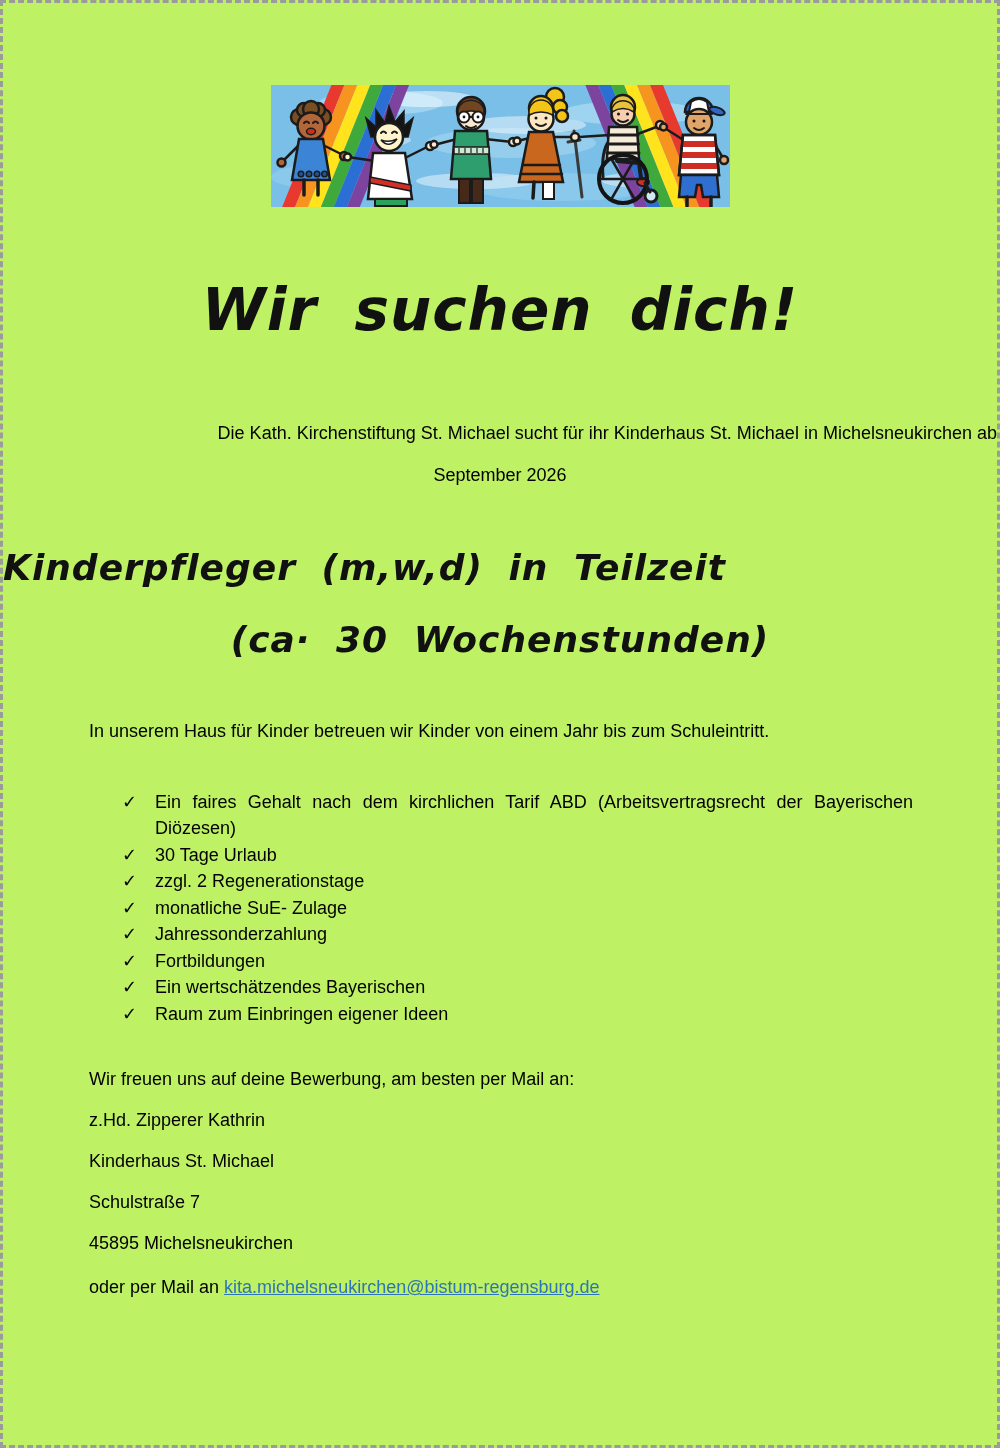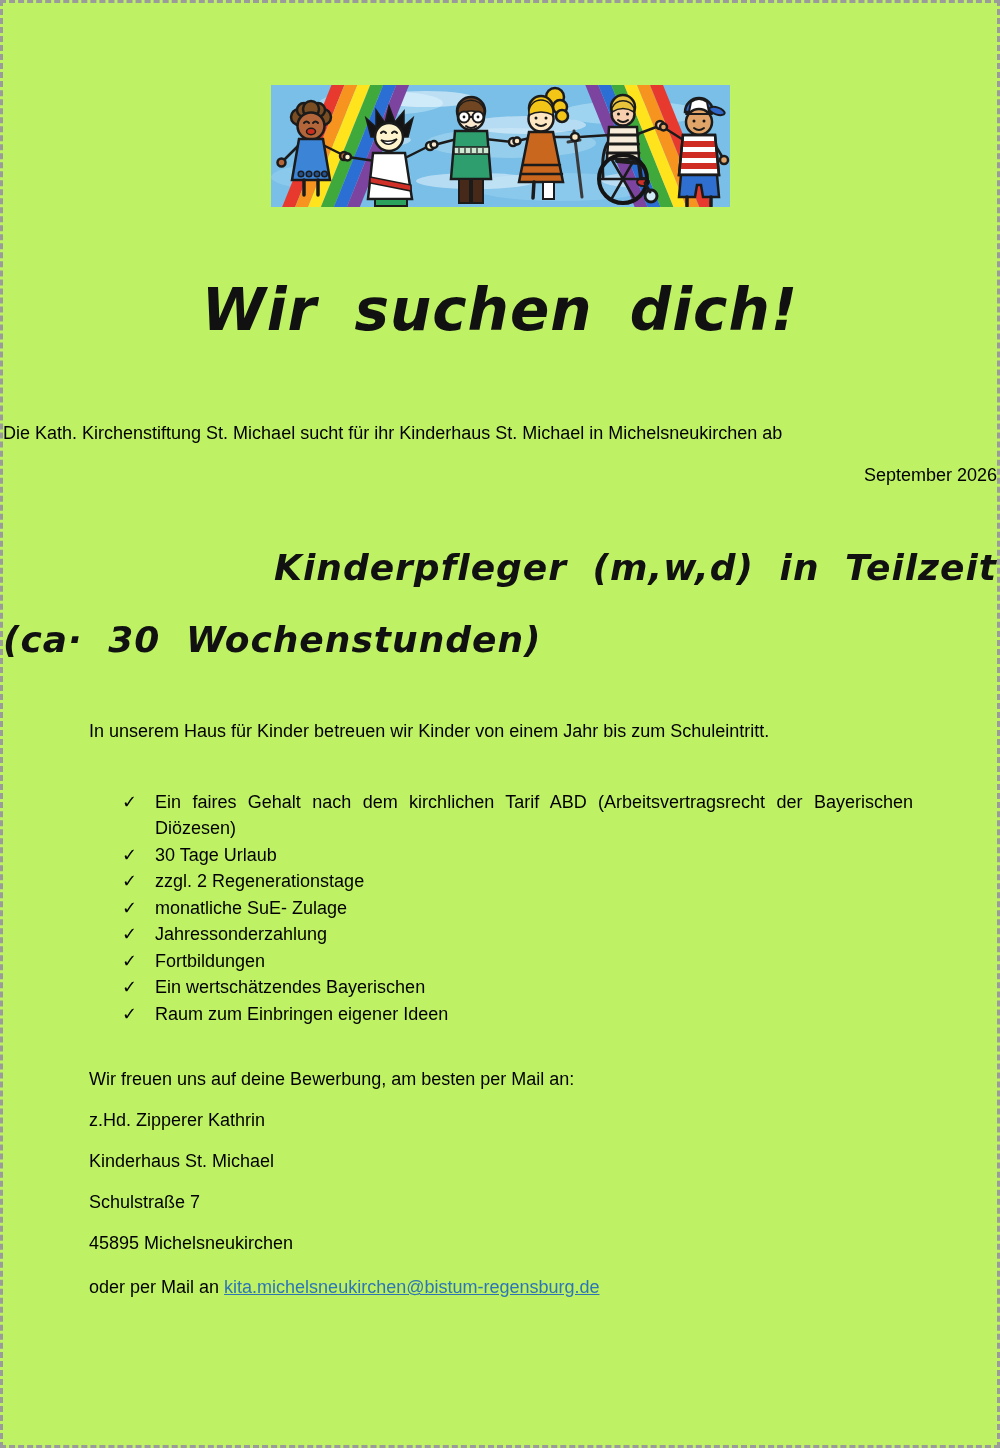--- a/index.html
+++ b/index.html
@@ -27,34 +27,35 @@
     text-align: center;
     font-size: 58px;
     line-height: 1.1;
     letter-spacing: 1px;
     word-spacing: 16px;
     color: #111;
   }
 
   .body-text { font-size: 18px; line-height: 20px; color: #000; }
 
-  .intro1 { margin-top: 80px; text-align: left; }
-  .intro2 { margin-top: 22px; text-align: right; }
+  .intro1 { margin-top: 80px; text-align: right; }
+  .intro2 { margin-top: 22px; text-align: center; }
 
   .pos1 {
     margin-top: 62px;
-    text-align: right;
+    text-align: left;
     font-size: 36px;
     line-height: 42px;
     letter-spacing: 1px;
     word-spacing: 12px;
     color: #111;
   }
   .pos2 {
     margin-top: 30px;
+    text-align: center;
     font-size: 36px;
     line-height: 42px;
     letter-spacing: 1px;
     word-spacing: 12px;
     color: #111;
   }
 
   .content { padding: 0 84px 0 86px; }
 
   .about { margin-top: 60px; }

